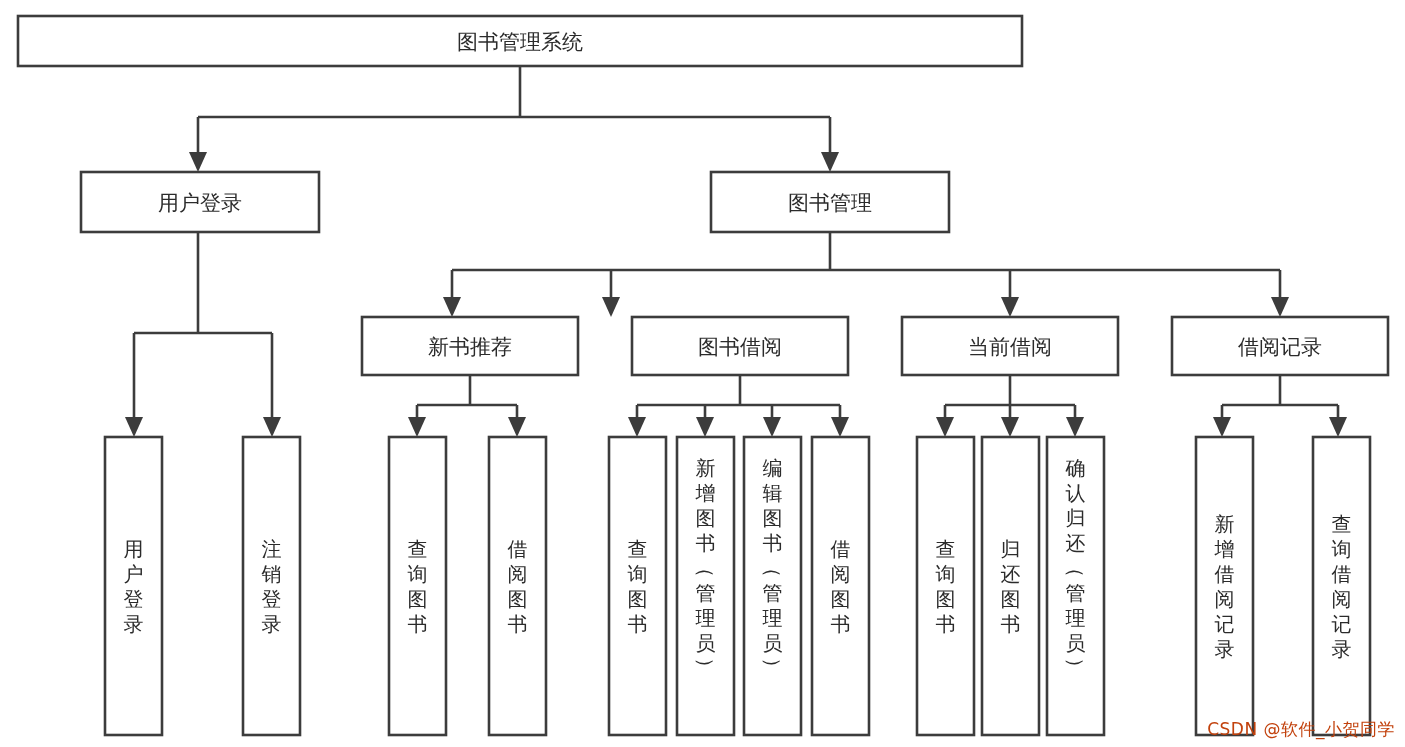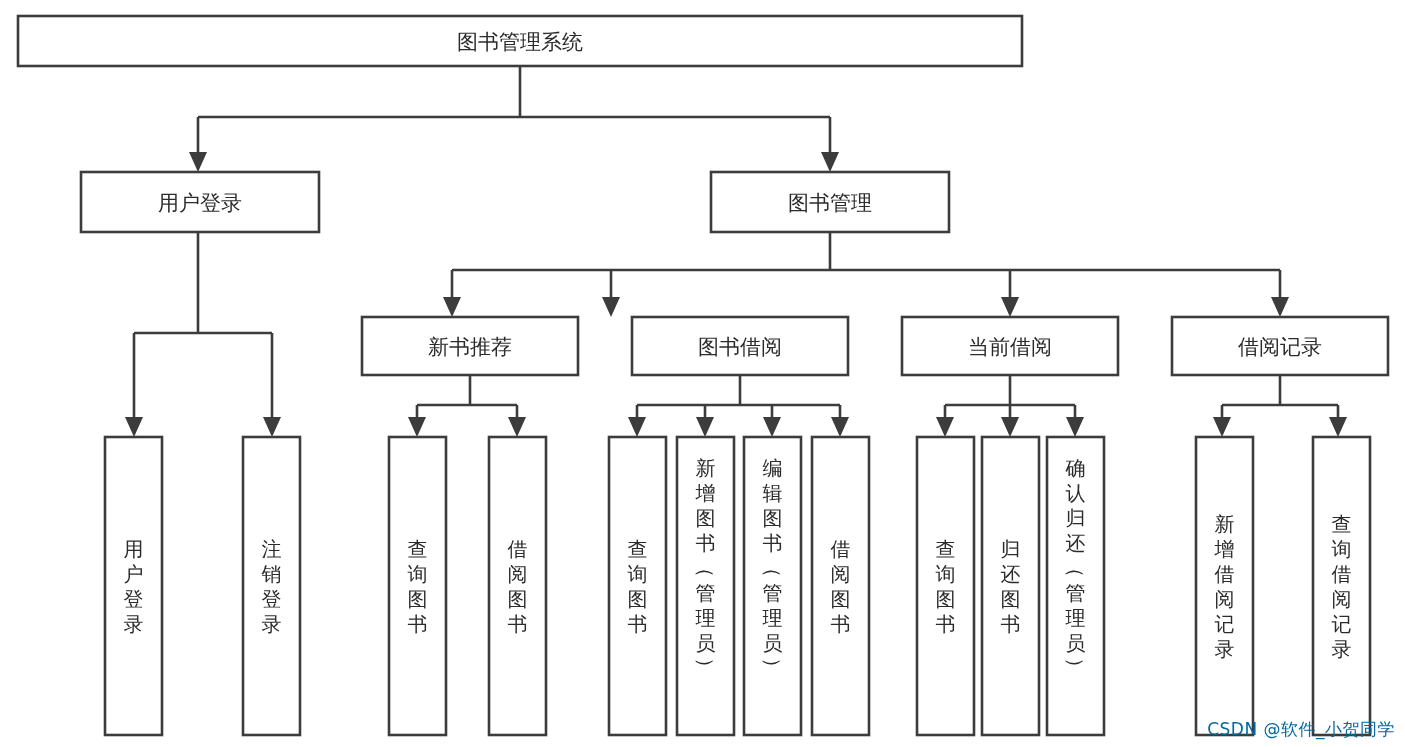--- a/index.html
+++ b/index.html
@@ -56,21 +56,21 @@
     stroke-linecap: butt;
   }
   .arrow-head {
     fill: #3c3c3c;
     stroke: none;
   }
   .watermark {
     position: absolute;
     right: 10px;
     bottom: 6px;
-    color: #0369a1;
+    color: #c2410c;
     font-size: 17px;
     font-family: "DejaVu Sans", "Liberation Sans", sans-serif;
     letter-spacing: 0.5px;
     white-space: nowrap;
     user-select: none;
   }
 </style>
 </head>
 <body>
 

